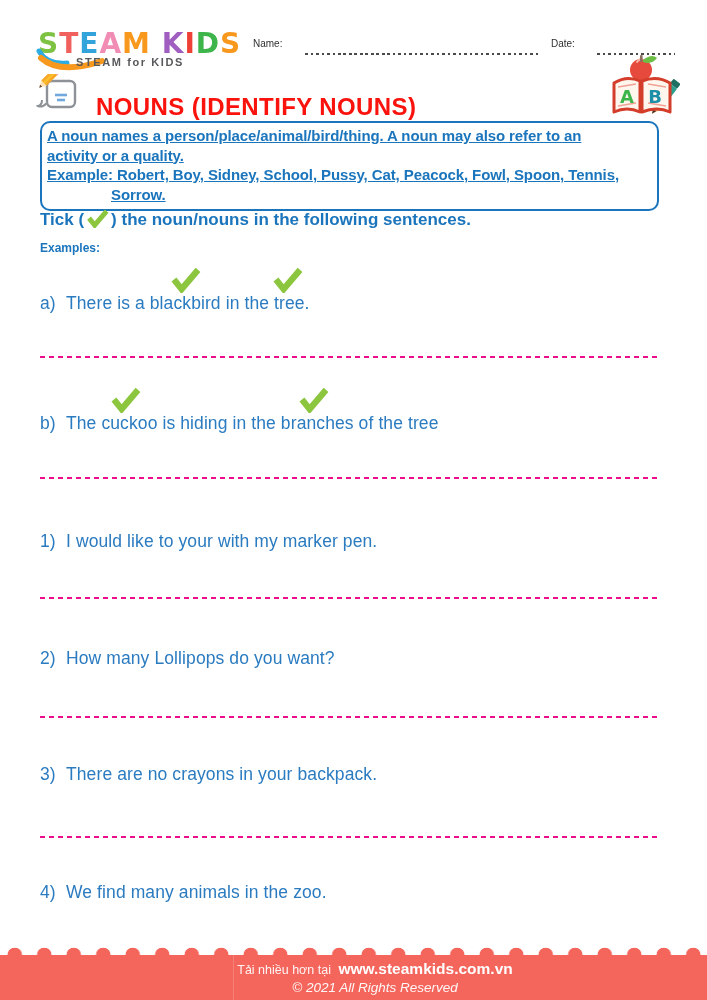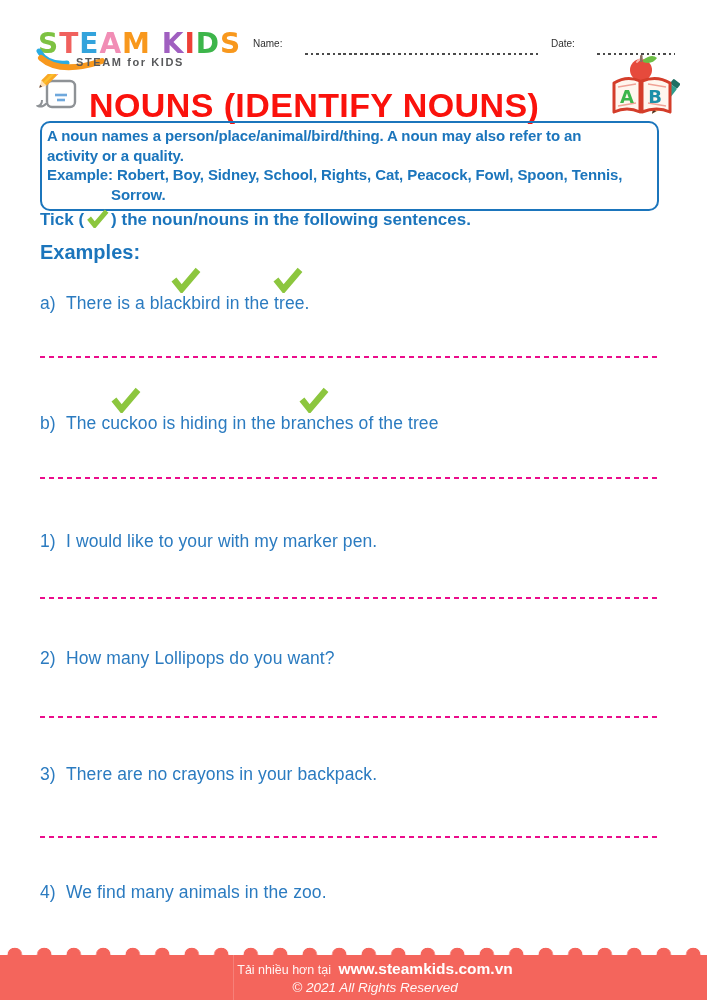--- a/index.html
+++ b/index.html
@@ -13,32 +13,32 @@
   .logo-word{position:absolute;left:38px;top:27px;font-family:"DejaVu Sans",sans-serif;
     font-weight:800;font-size:28px;letter-spacing:1px;white-space:pre;text-align:center;}
   .logo-tagline{position:absolute;left:76px;top:56px;font-size:11px;font-weight:bold;
     color:#58595B;letter-spacing:1.6px;}
   .logo-swoosh{position:absolute;left:36px;top:48px;}
   .field-label{position:absolute;top:38px;font-size:10px;color:var(--ink);font-weight:500;}
   .dashline-sm{position:absolute;top:53px;height:2px;
     background:repeating-linear-gradient(90deg,#4a4a4a 0 2.5px,transparent 2.5px 5.5px);}
   
   .title-icon{position:absolute;left:36px;top:74px;}
-  .page-title{position:absolute;left:84px;top:81px;margin:5px;font-size:34px;font-weight:bold;
+  .page-title{position:absolute;left:84px;top:81px;margin:12px;font-size:24px;font-weight:bold;
     color:var(--red);letter-spacing:0.4px;}
   .ab-icon{position:absolute;left:604px;top:54px;}
   
   .def-box{position:absolute;left:40px;top:121px;width:619px;box-sizing:border-box;
     border:2px solid var(--blue);border-radius:10px;padding:3px 5px 5px 5px;
-    color:var(--blue);font-weight:bold;font-size:15px;line-height:19.5px;letter-spacing:-0.1px;}
+    color:var(--blue);font-weight:bold;font-size:15px;line-height:19.5px;letter-spacing:-0.1px;text-decoration:underline;}
   .def-indent{padding-left:64px;}
   
   .instruction{position:absolute;left:40px;top:209px;font-size:17px;font-weight:bold;color:var(--blue);text-align:right;}
   .instruction .tick-inline{vertical-align:-3px;margin:0 2px;}
-  .examples-label{position:absolute;left:40px;top:241px;font-size:20px;font-weight:bold;color:var(--blue);text-align:center;}
+  .examples-label{position:absolute;left:40px;top:241px;font-size:12px;font-weight:bold;color:var(--blue);text-align:center;}
   
   .row{position:absolute;left:40px;width:625px;}
   .sentence{display:flex;color:var(--sentence-blue);font-size:17.5px;letter-spacing:0.1px;}
   .slabel{width:26px;flex:none;}
   .example-sentence{margin-top:26px;}
   .tick{position:absolute;top:0;}
   
   .sep{position:absolute;left:40px;width:621px;height:2px;
     background:repeating-linear-gradient(90deg,var(--magenta) 0 5px,transparent 5px 9px);}
   
@@ -101,21 +101,21 @@
     <line x1="14" y1="52" x2="32" y2="49" stroke="#F0A296" stroke-width="1.5"></line>
     <line x1="62" y1="33" x2="44" y2="30" stroke="#F0A296" stroke-width="1.5"></line>
     <line x1="62" y1="52" x2="44" y2="49" stroke="#F0A296" stroke-width="1.5"></line>
     <text x="23" y="49" font-size="18" font-weight="bold" font-family="DejaVu Sans, sans-serif" fill="#3DB54A" text-anchor="middle">A</text>
     <text x="51" y="49" font-size="18" font-weight="bold" font-family="DejaVu Sans, sans-serif" fill="#1D8FA8" text-anchor="middle">B</text>
   </svg>
 
   <div class="def-box">
     <div>A noun names a person/place/animal/bird/thing. A noun may also refer to an</div>
     <div>activity or a quality.</div>
-    <div>Example: Robert, Boy, Sidney, School, Rights, Cat, Peacock, Fowl, Spoon, Tennis,</div>
+    <div>Example: Robert, Boy, Sidney, School, Pussy, Cat, Peacock, Fowl, Spoon, Tennis,</div>
     <div class="def-indent">Sorrow.</div>
   </div>
 
   <div class="instruction">
     <span>Tick (</span><svg class="tick-inline" width="23" height="19" viewBox="0 0 32 27">
         <path d="M4 13 L12 23 L29 3" stroke="#8CC63E" stroke-width="7" fill="none"></path>
       </svg><span>) the noun/nouns in the following sentences.</span>
   </div>
   <div class="examples-label">Examples:</div>
 

